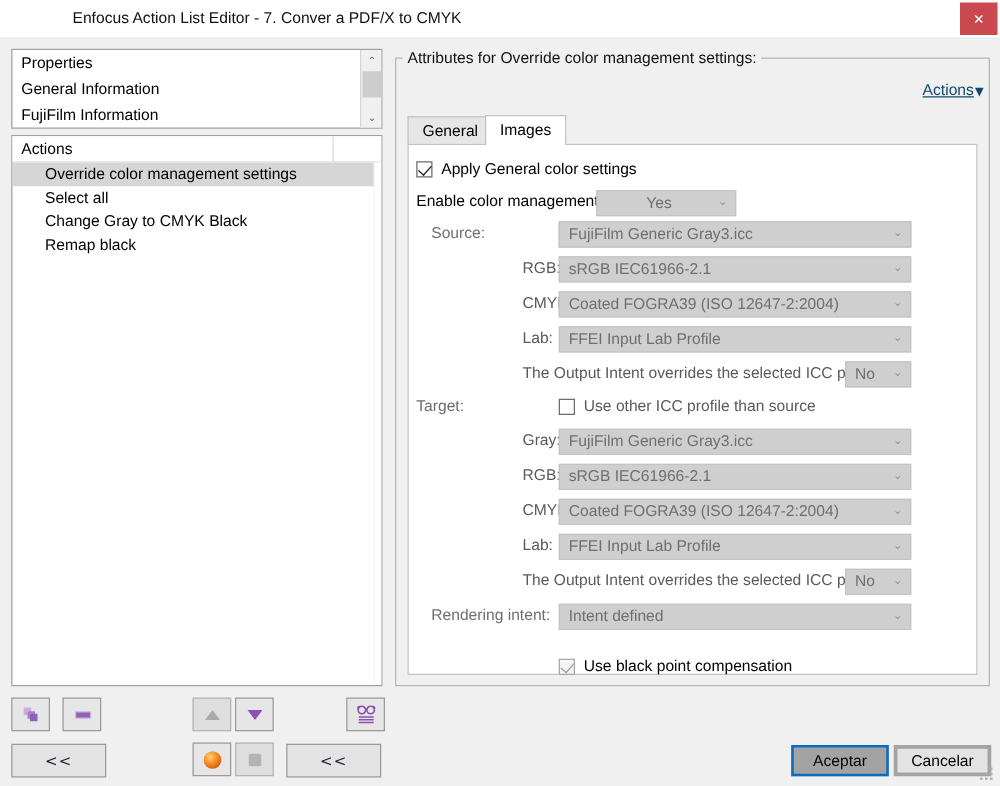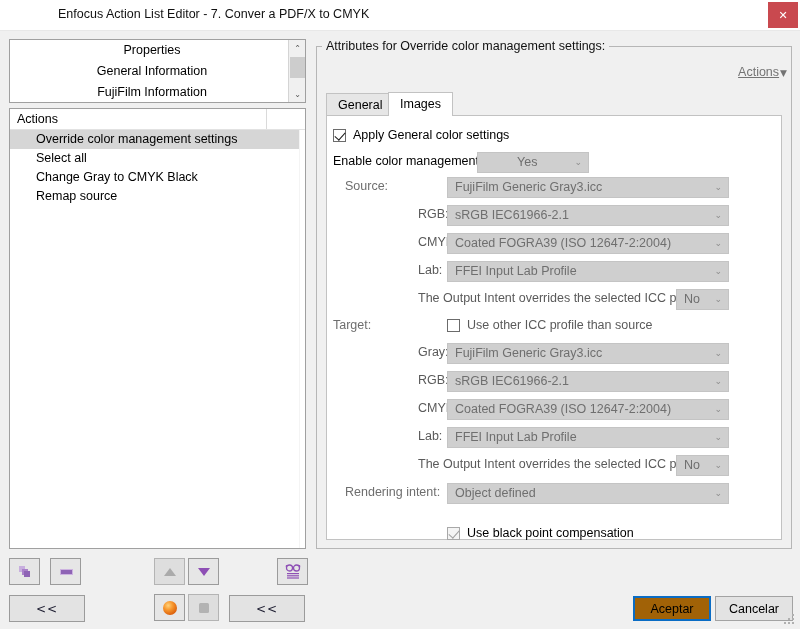--- a/index.html
+++ b/index.html
@@ -48,21 +48,20 @@
   .props-list {
     position: absolute; left: 0; top: 0; right: 18px; bottom: 0;
     overflow: hidden;
   }
   .props-item {
     height: 21px; line-height: 21px;
     padding-left: 7px;
     font-size: 12.5px;
     white-space: nowrap;
     cursor: default;
-    text-align: center;
   }
   .vscroll {
     position: absolute; right: 0; top: 0; width: 17px; bottom: 0;
     background: #f0f0f0;
     border-left: 1px solid #d4d4d4;
   }
   .vscroll .arrow {
     position: absolute; left: 0; width: 17px; height: 16px;
     display: flex; align-items: center; justify-content: center;
     color: #555; font-size: 8px;
@@ -142,21 +141,21 @@
     position: absolute; left: 322px; top: 39px;
     background: #f0f0f0;
     padding: 0 4px;
     font-size: 12.5px;
     color: #111;
     white-space: nowrap;
   }
   .actions-link {
     position: absolute; right: 13px; top: 65px;
     font-size: 12.5px;
-    color: #737373;
+    color: #0c4a6e;
     text-decoration: underline;
     cursor: pointer;
     white-space: nowrap;
   }
   .actions-link .caret {
     text-decoration: none; display: inline-block;
     font-size: 9px; margin-left: 1px;
     font-family: "DejaVu Sans", sans-serif;
   }
 
@@ -242,29 +241,29 @@
     display: flex; align-items: center;
     color: #8d8d8d; font-size: 9px;
     font-family: "DejaVu Sans", sans-serif;
   }
 
   
   .dlg-btn {
     position: absolute;
     width: 78px; height: 25px;
     background: #e3e3e3;
-    border: 1px solid #a3a3a3;
+    border: 3px solid #a3a3a3;
     font-size: 12.5px;
     display: flex; align-items: center; justify-content: center;
     cursor: pointer;
     color: #000;
   }
   .dlg-btn.default {
     border: 2px solid #0a6cc4;
-    background: #a16207;
+    background: #a3a3a3;
   }
   .grip {
     position: absolute; right: 4px; bottom: 3px;
     width: 12px; height: 12px;
   }
   .grip i {
     position: absolute; width: 2px; height: 2px; background: #b0b0b0;
   }
 
   
@@ -293,21 +292,21 @@
 
 <div class="actions-panel">
   <div class="actions-header">
     <span>Actions</span>
     <span class="col-div"></span>
   </div>
   <div class="actions-list">
     <div class="action-item selected">Override color management settings</div>
     <div class="action-item">Select all</div>
     <div class="action-item">Change Gray to CMYK Black</div>
-    <div class="action-item">Remap source</div>
+    <div class="action-item">Remap black</div>
   </div>
   <div class="right-rail"></div>
 </div>
 
 <div class="tool-btn" style="left:9px; top:558px;">
   <svg class="ico" width="18" height="18" viewBox="0 0 18 18">
     <path d="M3 3 L9 3 L9 9 L3 9 Z" fill="#c7aede"></path>
     <path d="M6 6 L12 6 L12 12 L6 12 Z" fill="#a97fc9"></path>
     <path d="M8 8 L14 8 L14 14 L8 14 Z" fill="#8e63b5"></path>
   </svg>
@@ -454,21 +453,21 @@
   </div>
 
   <div class="lbl muted" style="left:91px; top:338px;">The Output Intent overrides the selected ICC profiles</div>
   <div class="combo" style="left:349px; top:339px; width:53px;">
     <span>No</span>
     <span class="arrow">⌄</span>
   </div>
 
   <div class="lbl dim" style="left:18px; top:366px;">Rendering intent:</div>
   <div class="combo" style="left:120px; top:367px; width:282px;">
-    <span>Object defined</span>
+    <span>Intent defined</span>
     <span class="arrow">⌄</span>
   </div>
 
   <div class="chk-row" style="left:120px; top:395px;margin-top:15px;">
     <span class="cbox dis checked"></span>
     <span>Use black point compensation</span>
   </div>
 </div>
 
 <div class="dlg-btn default" style="left:633px; top:596px;">Aceptar</div>

